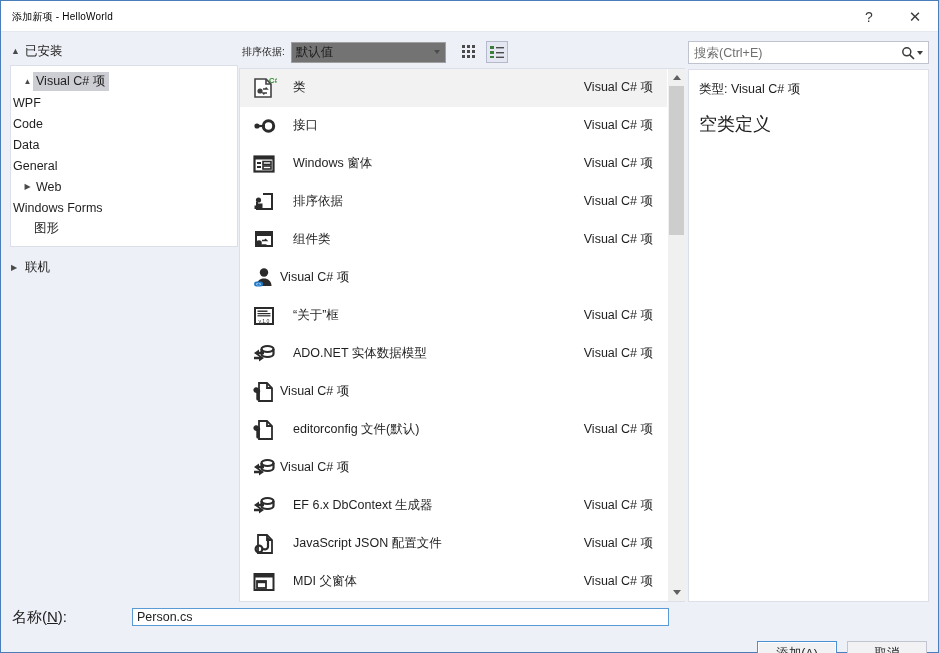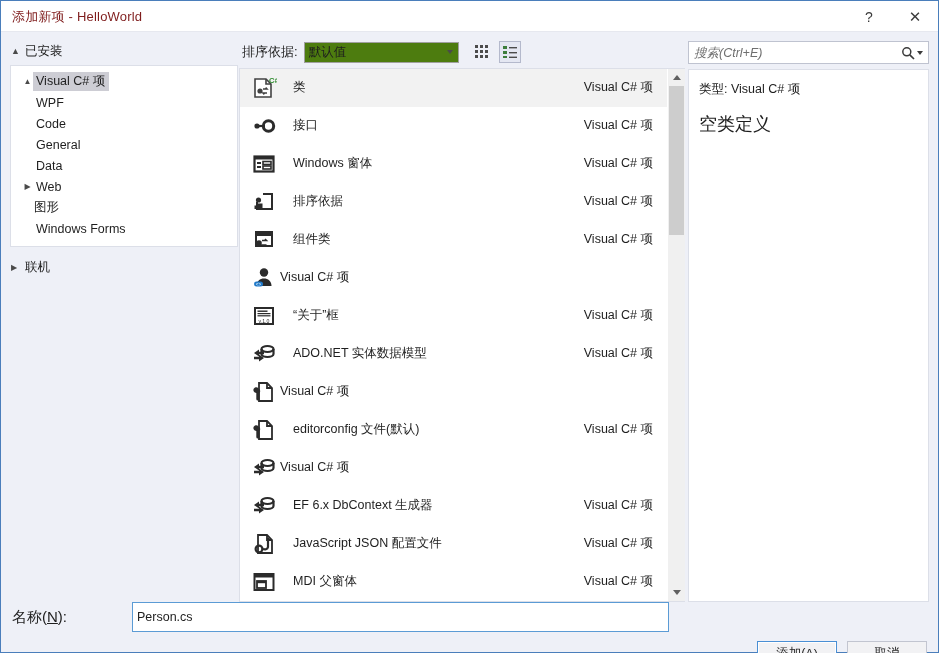--- a/index.html
+++ b/index.html
@@ -28,22 +28,22 @@
   .titlebar {
     height: 31px;
     background: #ffffff;
     display: flex;
     align-items: center;
     flex: 0 0 auto;
     position: relative;
   }
   .title-text {
     margin-left: 11px;
-    font-size: 13px;
-    color: #7f1d1d;
+    font-size: 10px;
+    color: #000000;
     letter-spacing: .2px;
   }
   .title-btns {
     margin-left: auto;
     display: flex;
     height: 31px;
   }
   .title-btn {
     width: 46px; height: 31px;
     display: flex; align-items: center; justify-content: center;
@@ -104,21 +104,21 @@
   .tree-item .twisty {
     width: 13px;
     flex: 0 0 13px;
     text-align: center;
     font-size: 8px;
     color: #4a4a4a;
     line-height: 1;
   }
   .tree-item .lbl { white-space: nowrap; }
   .tree-item.depth0 { padding-left: 10px; }
-  .tree-item.depth1 { padding-left: 23px; }
+  .tree-item.depth1 { }
   .tree-item.depth1 .lbl { padding-left: 2px; }
   .tree-item.selected > .lbl {
     background: #cdcdd4;
     padding: 1px 4px 1px 3px;
     margin-left: -1px;
   }
   .online-header {
     display: flex;
     align-items: center;
     height: 22px;
@@ -141,26 +141,26 @@
     min-width: 0;
   }
   .sort-row {
     display: flex;
     align-items: center;
     height: 22px;
     margin-bottom: 5px;
     padding-left: 3px;
   }
   .sort-label {
-    font-size: 13px; color: #1e1e1e; margin-right: 6px;
+    font-size: 10px; color: #1e1e1e; margin-right: 6px;
   }
   .sort-select {
     width: 155px;
     height: 21px;
-    background: #4d7c0f;
+    background: #737373;
     border: 1px solid #a0a0a0;
     box-sizing: border-box;
     display: flex;
     align-items: center;
     font-size: 12.5px;
     color: #1e1e1e;
     padding-left: 4px;
     position: relative;
     cursor: default;
   }
@@ -291,21 +291,20 @@
   .search-box input {
     flex: 1 1 auto;
     border: none;
     outline: none;
     background: transparent;
     font-family: inherit;
     font-size: 12.5px;
     color: #2b2b2b;
     padding: 0 0 0 5px;
     min-width: 0;
-    font-style: italic;
   }
   .search-box input::placeholder { color: #6f6f6f; opacity: 1; }
   .search-icons {
     display: flex; align-items: center; gap: 2px;
     padding-right: 5px;
   }
   .search-caret {
     width: 0; height: 0;
     border-left: 3px solid transparent;
     border-right: 3px solid transparent;
@@ -345,21 +344,21 @@
   }
   .name-label {
     font-size: 15px;
     width: 120px;
     flex: 0 0 120px;
     color: #1e1e1e;
   }
   .name-label u { text-decoration: underline; }
   .name-input {
     width: 537px;
-    height: 30px;
+    height: 18px;
     background: #ffffff;
     border: 1px solid #5b9bd5;
     box-sizing: border-box;
     font-family: inherit;
     font-size: 12.5px;
     color: #1e1e1e;
     padding: 0 4px;
     outline: none;
   }
   .btn-row {
@@ -420,34 +419,34 @@
           <span class="twisty">▲</span>
           <span class="lbl">Visual C# 项</span>
         </div>
         <div class="tree-item depth1">
           <span class="lbl">WPF</span>
         </div>
         <div class="tree-item depth1">
           <span class="lbl">Code</span>
         </div>
         <div class="tree-item depth1">
+          <span class="lbl">Data</span>
+        </div>
+        <div class="tree-item depth1">
           <span class="lbl">General</span>
-        </div>
-        <div class="tree-item depth1">
-          <span class="lbl">Data</span>
         </div>
         <div class="tree-item depth1" style="padding-left:10px;">
           <span class="twisty">▶</span>
           <span class="lbl">Web</span>
         </div>
+        <div class="tree-item depth1">
+          <span class="lbl">Windows Forms</span>
+        </div>
         <div class="tree-item depth0" style="padding-left:23px;">
           <span class="lbl">图形</span>
-        </div>
-        <div class="tree-item depth1">
-          <span class="lbl">Windows Forms</span>
         </div>
       </div>
 
       <div class="online-header">
         <span class="tri">▶</span>
         <span>联机</span>
       </div>
     </div>
 
     <div class="center-col">

